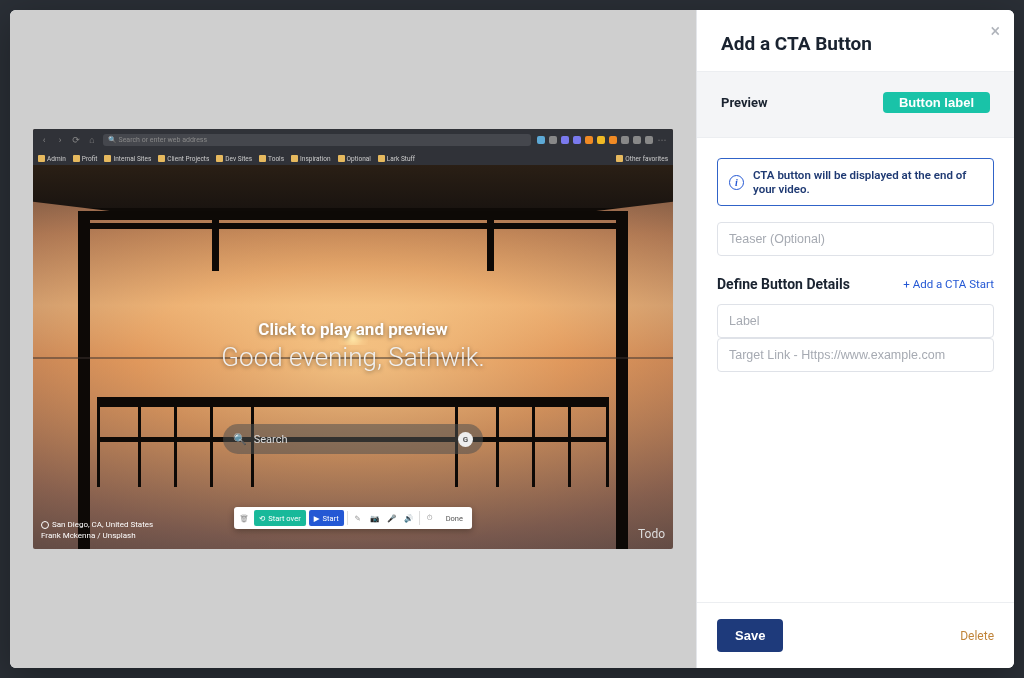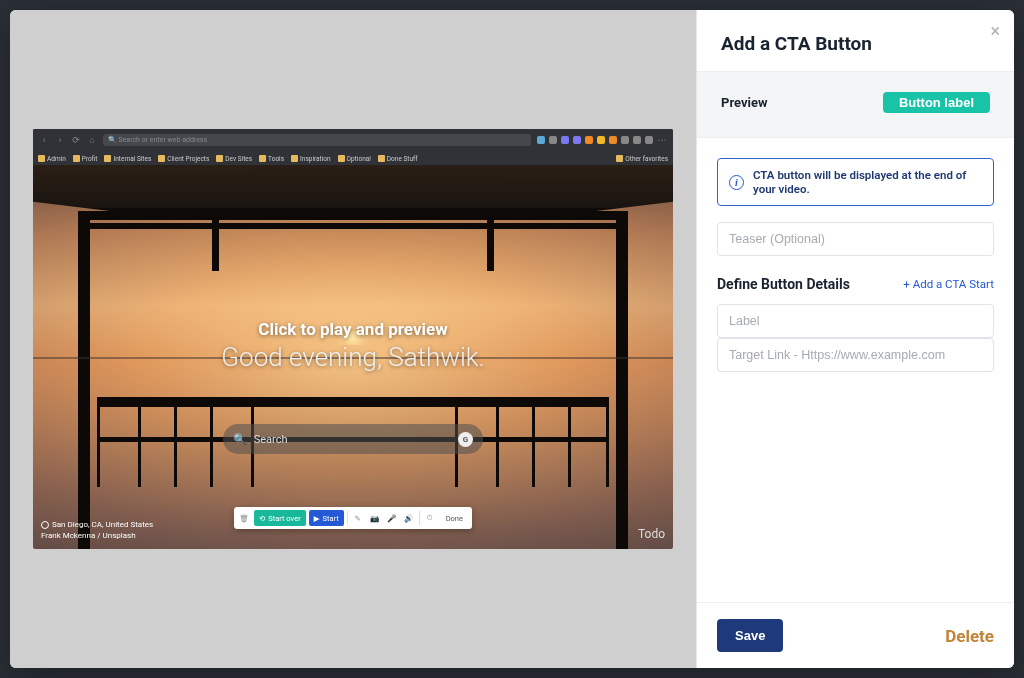--- a/index.html
+++ b/index.html
@@ -69,21 +69,21 @@
   .rp-body{padding:20px 20px;flex:1;overflow:auto;}
   .info-banner{border:1px solid #3063c8;border-radius:4px;padding:9px 11px;display:flex;align-items:center;gap:9px;font-size:11.5px;color:#1f3a73;font-weight:600;margin-bottom:16px;}
   .info-banner .iicon{width:15px;height:15px;border:1.5px solid #2458d4;border-radius:50%;color:#2458d4;font-size:10px;font-weight:700;display:flex;align-items:center;justify-content:center;flex-shrink:0;font-style:italic;font-family:serif;}
   .text-input{width:100%;border:1px solid #dfe2e8;border-radius:4px;padding:9px 11px;font-size:12.5px;color:#333;}
   .text-input::placeholder{color:#a6aab2;}
   .section-row{display:flex;align-items:center;justify-content:space-between;margin:20px 0 12px 0;}
   .section-row h3{font-size:14px;font-weight:700;color:#1a2330;}
   .section-row .add-link{font-size:11.5px;color:#2458d4;cursor:pointer;}
   .rp-footer{border-top:1px solid #eceef1;padding:16px 20px;display:flex;align-items:center;justify-content:space-between;}
   .save-btn{background:#1e3a7b;color:#fff;border:none;border-radius:4px;padding:9px 18px;font-size:13px;font-weight:600;cursor:pointer;}
-  .delete-link{font-size:17px;color:#c0843a;cursor:pointer;font-weight:bold;}
+  .delete-link{font-size:12px;color:#c0843a;cursor:pointer;}
 </style>
 </head>
 <body>
 
 <div class="modal">
 
   <div class="left-pane">
     <div class="video-preview">
       <div class="browser-chrome">
         <span class="chrome-icon">‹</span>
@@ -133,21 +133,21 @@
         <span class="bk">
             <span class="bk-ico"></span>
             <span>Inspiration</span>
           </span>
         <span class="bk">
             <span class="bk-ico"></span>
             <span>Optional</span>
           </span>
         <span class="bk">
             <span class="bk-ico"></span>
-            <span>Done Stuff</span>
+            <span>Lark Stuff</span>
           </span>
         <span class="right">
             <span class="bk-ico"></span>
             <span>Other favorites</span>
           </span>
       </div>
       <div class="weather">
         <div class="deg">☁ <span>26°</span></div>
         <div>Bengaluru</div>
       </div>

